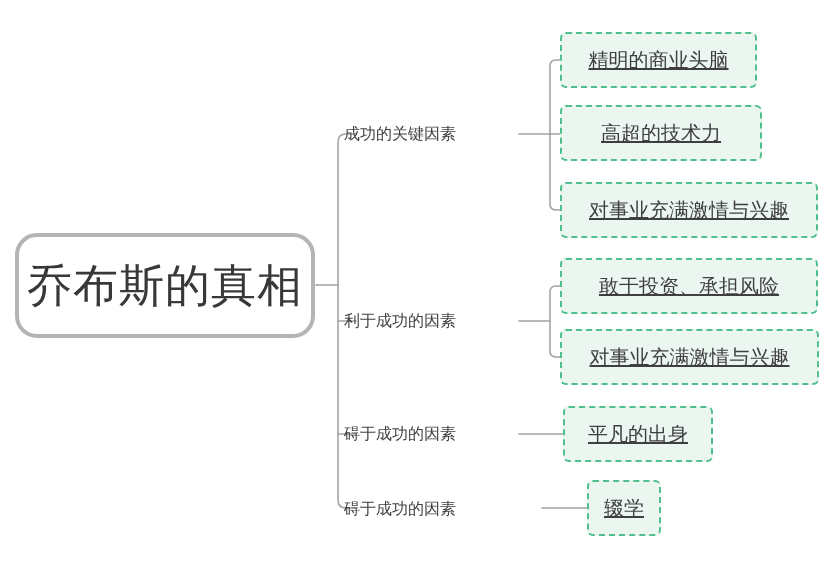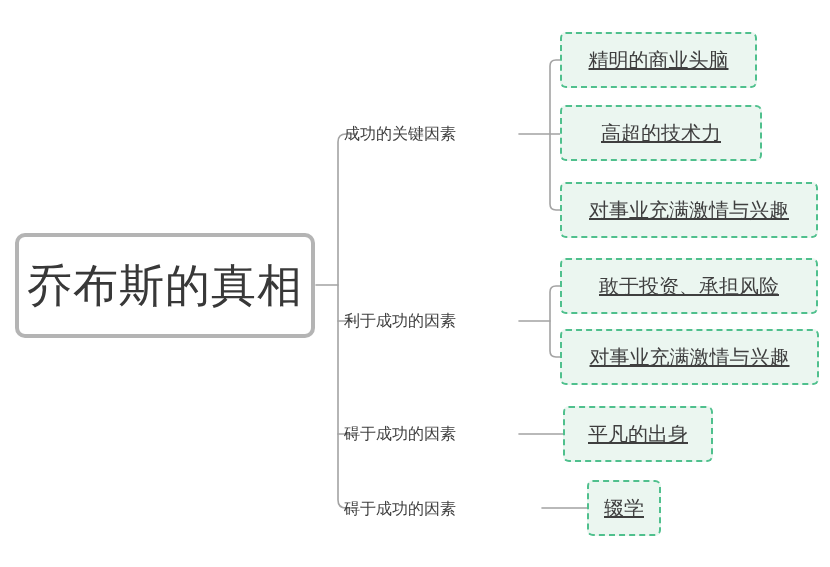--- a/index.html
+++ b/index.html
@@ -21,21 +21,21 @@
     width: 830px; height: 567px;
     pointer-events: none;
   }
   .node-root {
     position: absolute;
     left: 15px; top: 233px;
     width: 300px; height: 105px;
     box-sizing: border-box;
     background: #ffffff;
     border: 4px solid #b4b4b4;
-    border-radius: 10px;
+    border-radius: 22px;
     display: flex;
     align-items: center;
     justify-content: center;
     font-size: 45px;
     color: #383838;
     white-space: nowrap;
     letter-spacing: 1px;
     cursor: default;
   }
   .branch-label {

